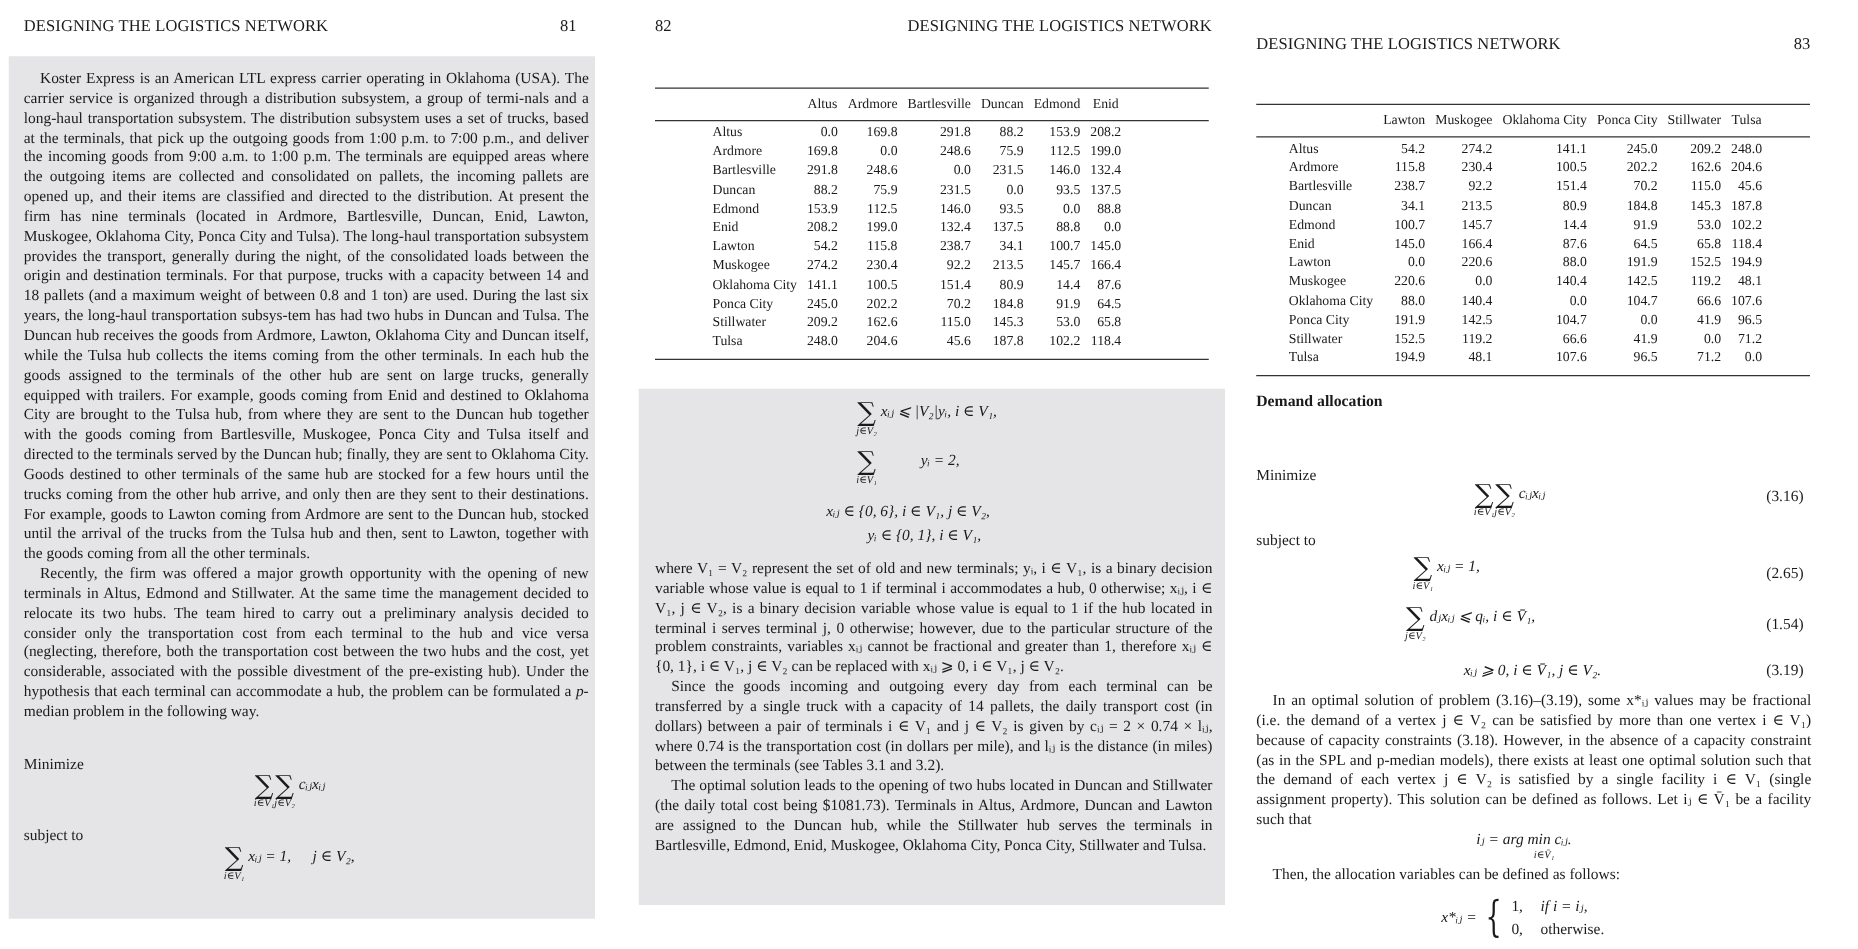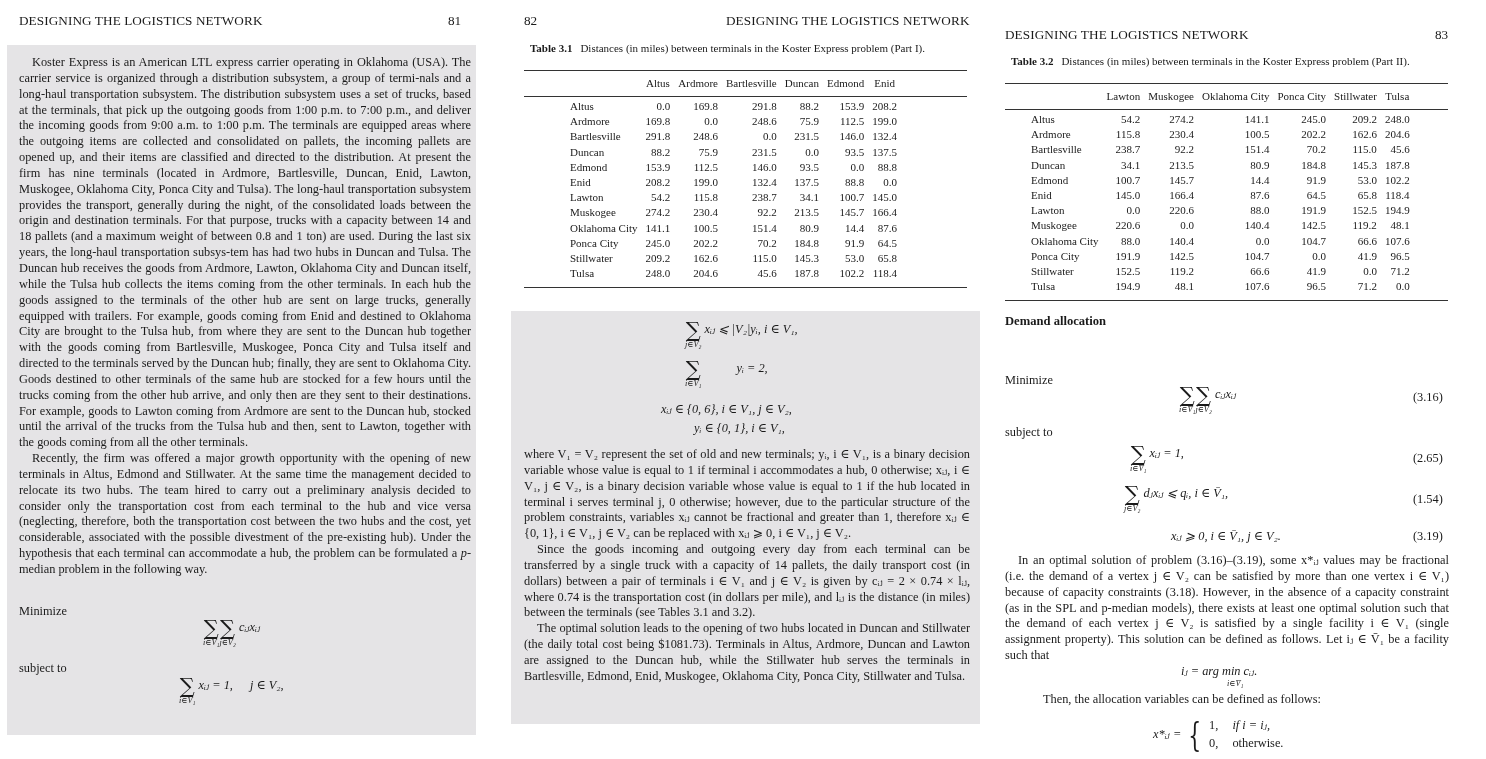--- a/index.html
+++ b/index.html
@@ -75,23 +75,20 @@
       <span class="m" style="vertical-align:middle;position:relative;top:-6px;">xᵢⱼ = 1,</span>
       <span class="m" style="vertical-align:middle;position:relative;top:-6px;margin-left:14px;">j ∈ V₂,</span>
     </div>
   </div>
 </div>
 
 <div class="page" id="p82">
   <div class="pnum" style="left:16px;">82</div>
   <div class="running-head" style="left:218px;">DESIGNING THE LOGISTICS NETWORK</div>
 
-  <div class="tcap" style="left:22px; top:42px;">
-    <b>Table 3.1</b><span>Distances (in miles) between terminals in the Koster Express problem (Part I).</span>
-  </div>
   <div class="rule" style="left:16px; top:70px; width:443px;"></div>
   <div class="rule" style="left:16px; top:96px; width:443px;"></div>
   <div class="rule" style="left:16px; top:287px; width:443px;"></div>
 
   <table class="dist" id="t31" style="left:62px; top:70px;">
     <thead>
         <tr id="t31-head">
           <th></th>
           <th>Altus</th>
           <th>Ardmore</th>
@@ -230,23 +227,20 @@
       <p class="para indent">Since the goods incoming and outgoing every day from each terminal can be transferred by a single truck with a capacity of 14 pallets, the daily transport cost (in dollars) between a pair of terminals i ∈ V₁ and j ∈ V₂ is given by cᵢⱼ = 2 × 0.74 × lᵢⱼ, where 0.74 is the transportation cost (in dollars per mile), and lᵢⱼ is the distance (in miles) between the terminals (see Tables 3.1 and 3.2).</p>
       <p class="para indent last">The optimal solution leads to the opening of two hubs located in Duncan and Stillwater (the daily total cost being $1081.73). Terminals in Altus, Ardmore, Duncan and Lawton are assigned to the Duncan hub, while the Stillwater hub serves the terminals in Bartlesville, Edmond, Enid, Muskogee, Oklahoma City, Ponca City, Stillwater and Tulsa.</p>
     </div>
   </div>
 </div>
 
 <div class="page" id="p83">
   <div class="running-head" style="left:12px; top:27px;">DESIGNING THE LOGISTICS NETWORK</div>
   <div class="pnum" style="left:442px; top:27px;">83</div>
 
-  <div class="tcap" style="left:18px; top:55px;">
-    <b>Table 3.2</b><span>Distances (in miles) between terminals in the Koster Express problem (Part II).</span>
-  </div>
   <div class="rule" style="left:12px; top:83px; width:443px;"></div>
   <div class="rule" style="left:12px; top:109px; width:443px;"></div>
   <div class="rule" style="left:12px; top:300px; width:443px;"></div>
 
   <table class="dist" id="t32" style="left:38px; top:83px;">
     <thead>
         <tr id="t32-head">
           <th></th>
           <th>Lawton</th>
           <th>Muskogee</th>
@@ -396,21 +390,21 @@
 
   <div style="position:absolute; left:12px; top:553px; width:444px;">
     <p class="para indent last">In an optimal solution of problem (3.16)–(3.19), some x*ᵢⱼ values may be fractional (i.e. the demand of a vertex j ∈ V₂ can be satisfied by more than one vertex i ∈ V₁) because of capacity constraints (3.18). However, in the absence of a capacity constraint (as in the SPL and p-median models), there exists at least one optimal solution such that the demand of each vertex j ∈ V₂ is satisfied by a single facility i ∈ V₁ (single assignment property). This solution can be defined as follows. Let iⱼ ∈ V̄₁ be a facility such that</p>
   </div>
 
   <div class="eq" style="left:188px; top:664px;">
     <span class="m">iⱼ = arg min cᵢⱼ.</span>
     <div style="position:absolute; left:46px; top:14px; font-size:8.3px; font-style:italic;">i∈V̄₁</div>
   </div>
 
-  <div class="label" style="left:25px; top:692px;margin-left:25px;">Then, the allocation variables can be defined as follows:</div>
+  <div class="label" style="left:25px; top:692px;">Then, the allocation variables can be defined as follows:</div>
 
   <div class="eq" style="left:160px; top:716px;">
     <span class="m" style="vertical-align:middle;">x*ᵢⱼ =</span>
     <span class="brace">{</span>
     <span style="display:inline-block; vertical-align:middle; line-height:18px;">
       <span style="display:block;"><span>1,</span><span class="m" style="margin-left:14px;">if i = iⱼ,</span></span>
       <span style="display:block;"><span>0,</span><span style="margin-left:14px;">otherwise.</span></span>
     </span>
   </div>
 </div>

